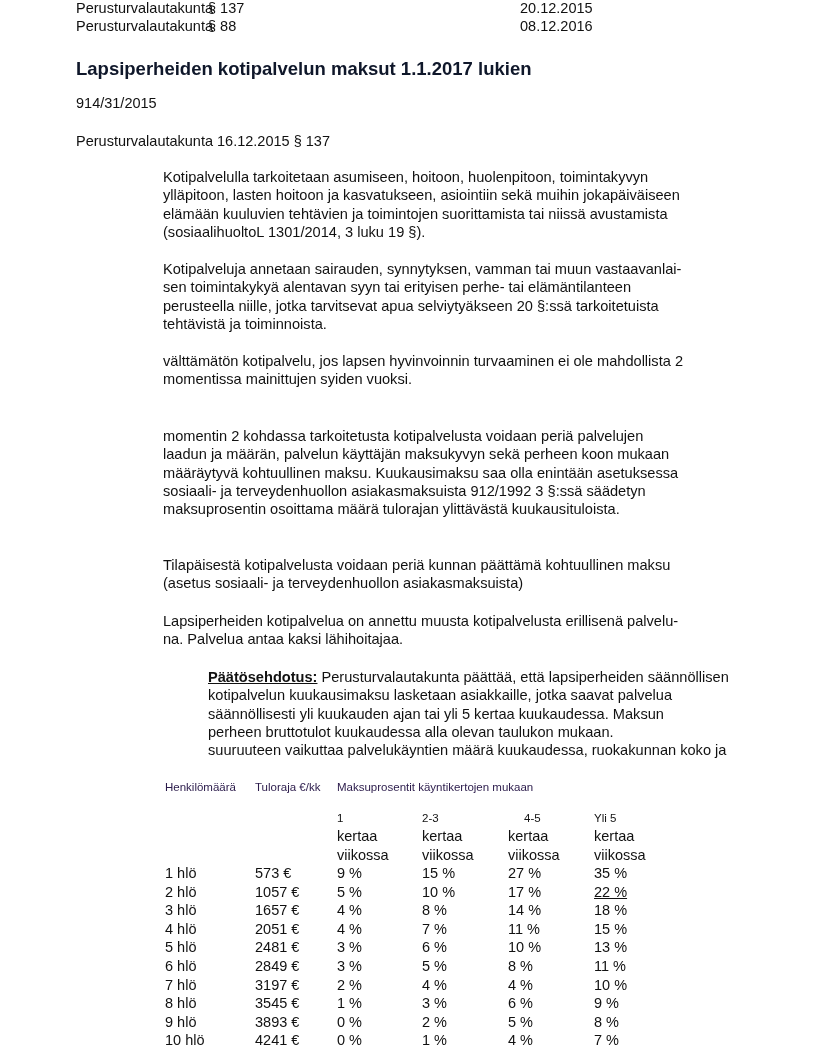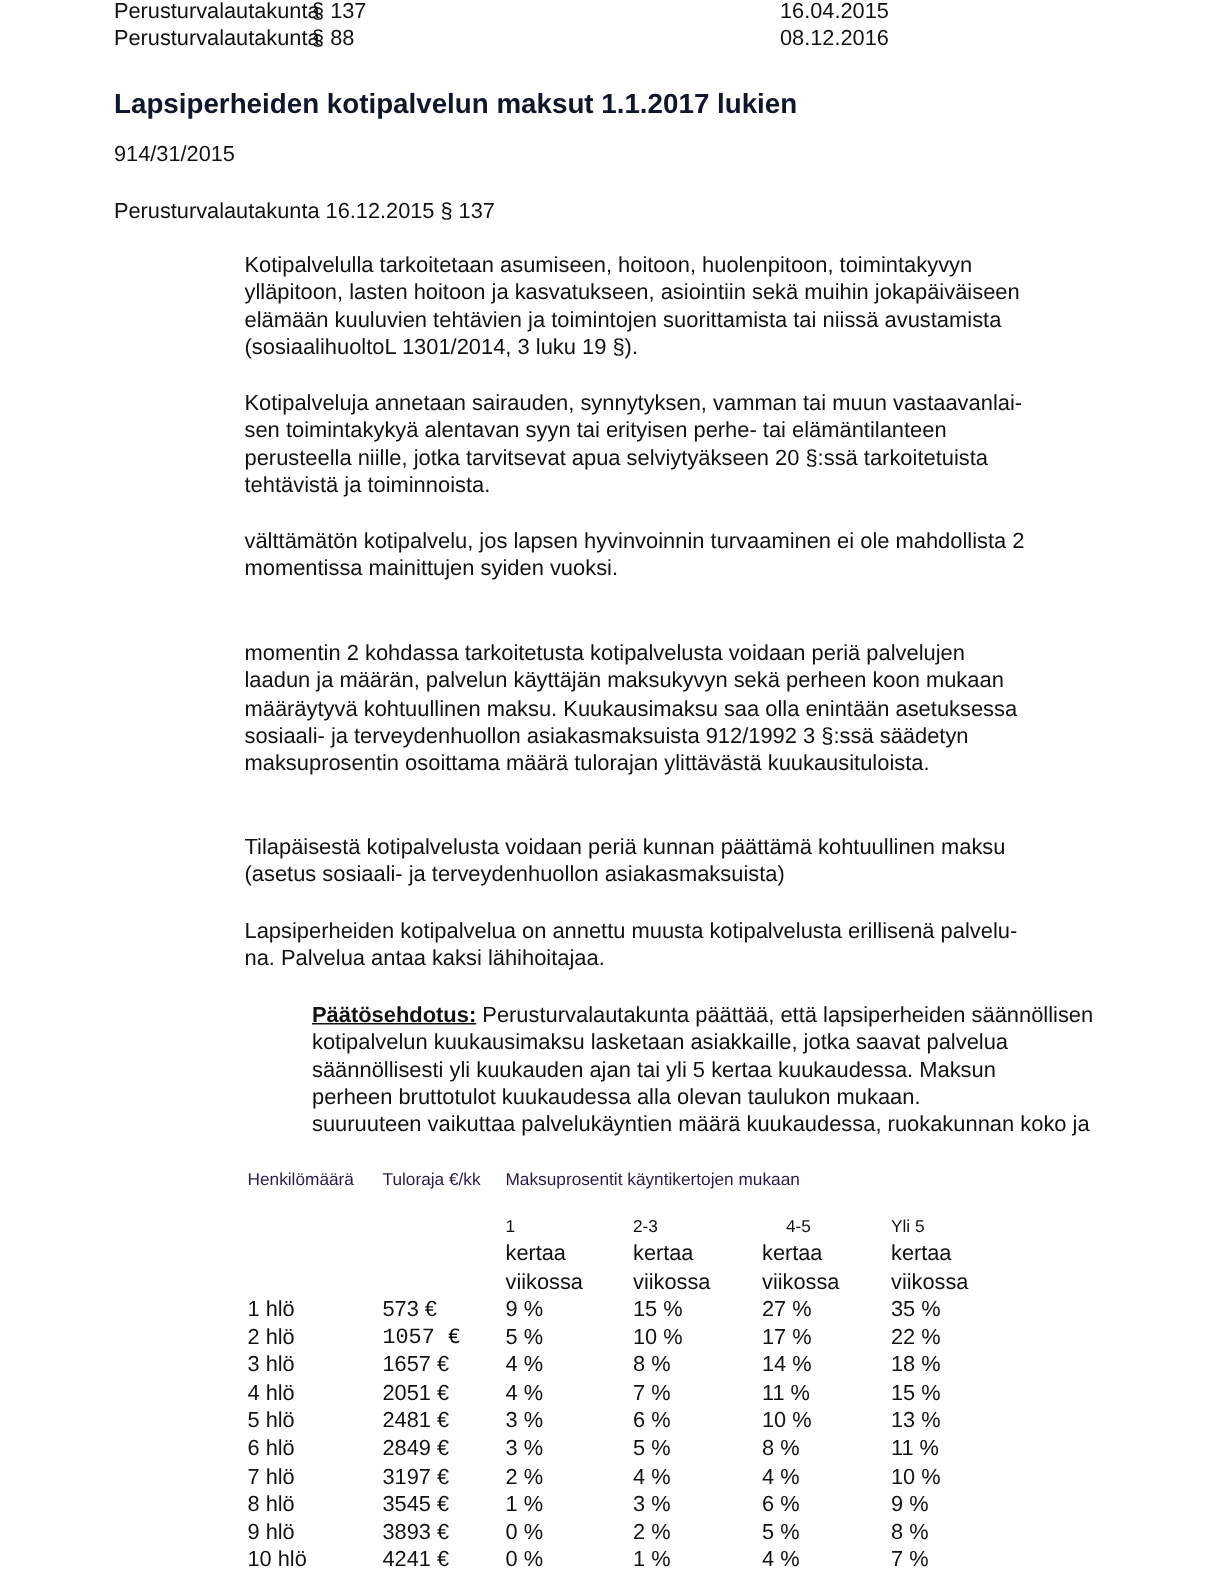--- a/index.html
+++ b/index.html
@@ -20,21 +20,21 @@
   .lead { font-weight: bold; text-decoration: underline; }
   .small { font-size: 11.5px; line-height: 14px; }
   .tcell { position: absolute; white-space: nowrap; font-size: 14.5px; line-height: 18px; }
 </style>
 </head>
 <body>
 
 <div>
   <span class="abs top-row" style="left:76px;top:-1px;">Perusturvalautakunta</span>
   <span class="abs top-row" style="left:208px;top:-1px;">§ 137</span>
-  <span class="abs top-row" style="left:520px;top:-1px;">16.04.2015</span>
+  <span class="abs top-row" style="left:520px;top:-1px;">20.12.2015</span>
 </div>
 <div>
   <span class="abs top-row" style="left:76px;top:17px;">Perusturvalautakunta</span>
   <span class="abs top-row" style="left:208px;top:17px;">§ 88</span>
   <span class="abs top-row" style="left:520px;top:17px;">08.12.2016</span>
 </div>
 
 <div class="abs heading">Lapsiperheiden kotipalvelun maksut 1.1.2017 lukien</div>
 <div class="abs meta" style="top:94px;">914/31/2015</div>
 <div class="abs meta" style="top:132px;">Perusturvalautakunta 16.12.2015 § 137</div>
@@ -121,25 +121,25 @@
       <div>
         <span class="tcell" style="left: 165px; top: 864px;">1 hlö</span>
         <span class="tcell" style="left: 255px; top: 864px;">573 €</span>
         <span class="tcell" style="left: 337px; top: 864px;">9 %</span>
         <span class="tcell" style="left: 422px; top: 864px;">15 %</span>
         <span class="tcell" style="left: 508px; top: 864px;">27 %</span>
         <span class="tcell" style="left: 594px; top: 864px;">35 %</span>
       </div>
       <div>
         <span class="tcell" style="left: 165px; top: 882.6px;">2 hlö</span>
-        <span class="tcell" style="left: 255px; top: 882.6px; font-family: Liberation Mono, monospace;">1057 €</span>
+        <span class="tcell" style="left: 255px; top: 882.6px;">1057 €</span>
         <span class="tcell" style="left: 337px; top: 882.6px;">5 %</span>
         <span class="tcell" style="left: 422px; top: 882.6px;">10 %</span>
         <span class="tcell" style="left: 508px; top: 882.6px;">17 %</span>
-        <span class="tcell" style="left: 594px; top: 882.6px;">22 %</span>
+        <span class="tcell" style="left: 594px; top: 882.6px; text-decoration: underline;">22 %</span>
       </div>
       <div>
         <span class="tcell" style="left: 165px; top: 901.2px;">3 hlö</span>
         <span class="tcell" style="left: 255px; top: 901.2px;">1657 €</span>
         <span class="tcell" style="left: 337px; top: 901.2px;">4 %</span>
         <span class="tcell" style="left: 422px; top: 901.2px;">8 %</span>
         <span class="tcell" style="left: 508px; top: 901.2px;">14 %</span>
         <span class="tcell" style="left: 594px; top: 901.2px;">18 %</span>
       </div>
       <div>

